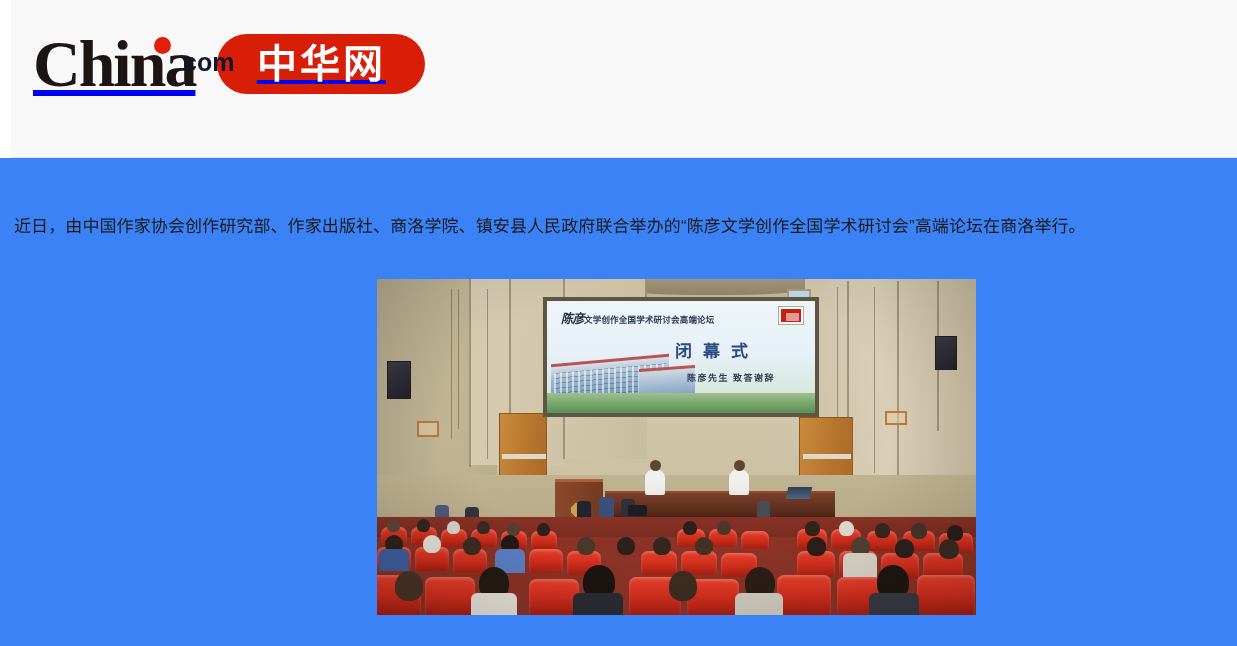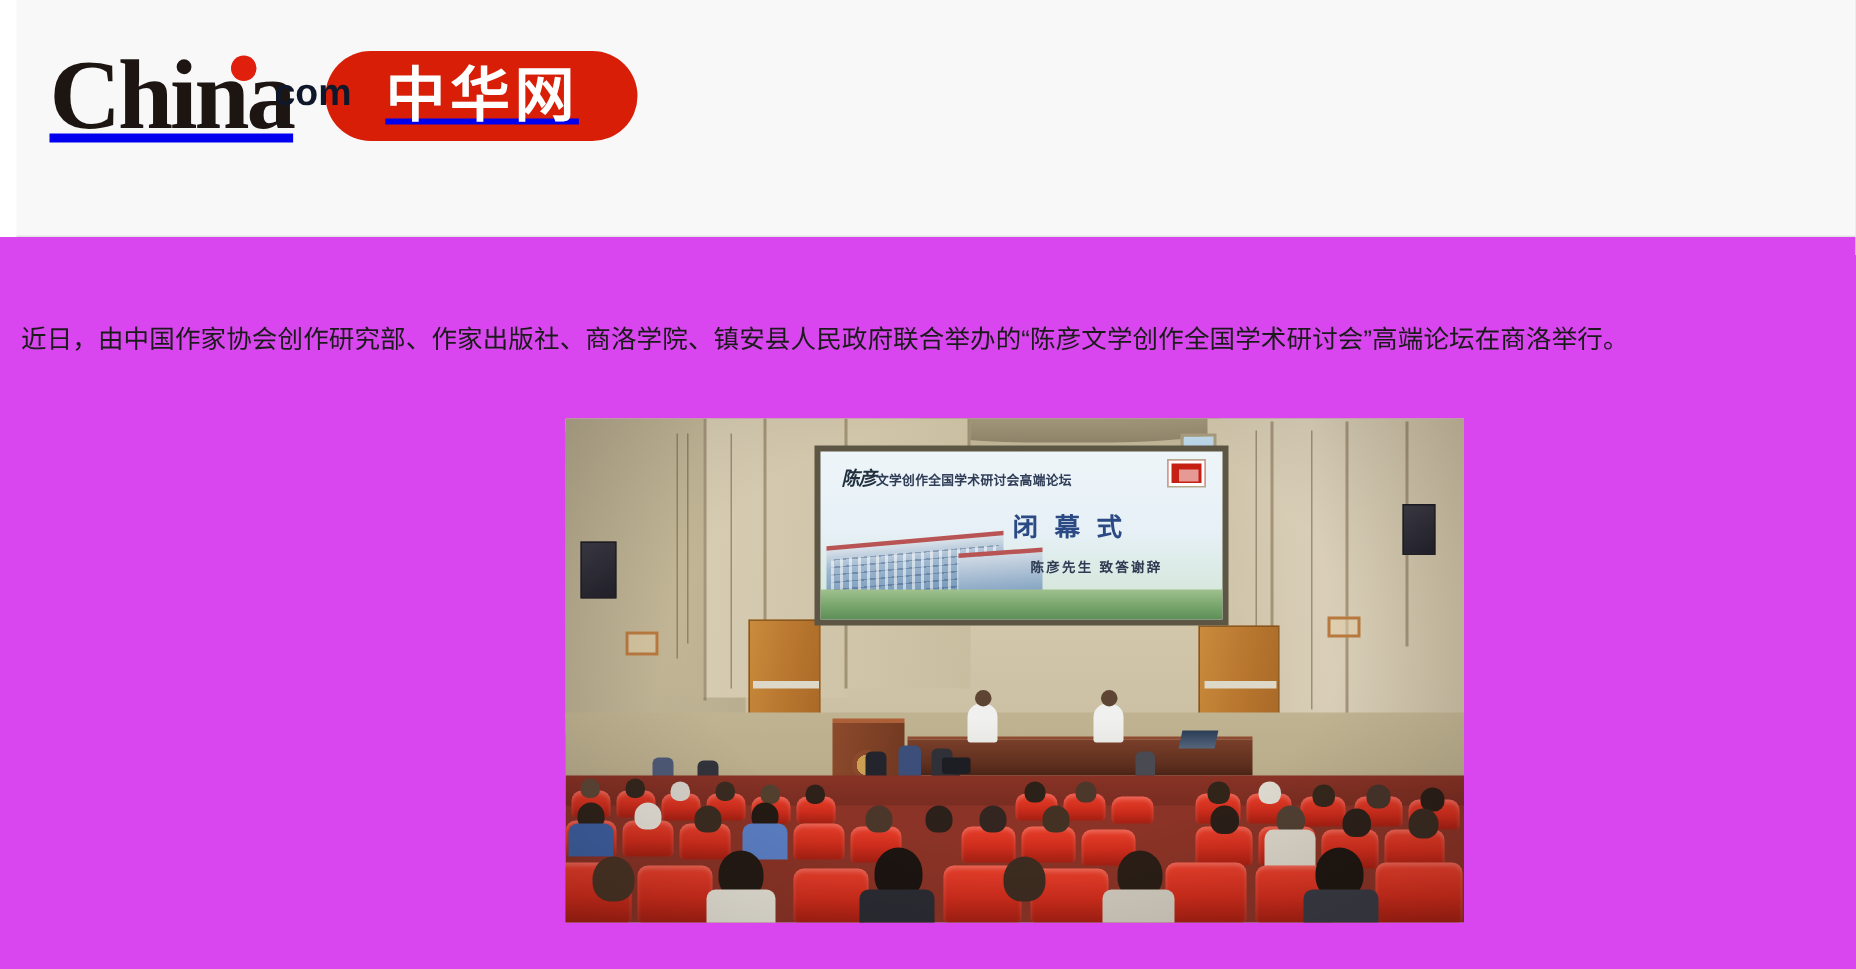--- a/index.html
+++ b/index.html
@@ -88,21 +88,21 @@
     line-height: 56px;
     white-space: nowrap;
     font-family: "Liberation Sans", "DejaVu Sans", sans-serif;
   }
   .slogan .gap { display: inline-block; width: 18px; }
 
   
   .article-body {
     position: relative;
     width: 1237px;
-    background: #d946ef;
+    background: #3b82f6;
   }
   .lede {
     position: absolute;
     left: 14px;
     top: 39px;
     width: 1200px;
     color: #1b1b1b;
     font-size: 17px;
     line-height: 26px;
     letter-spacing: 0.1px;

